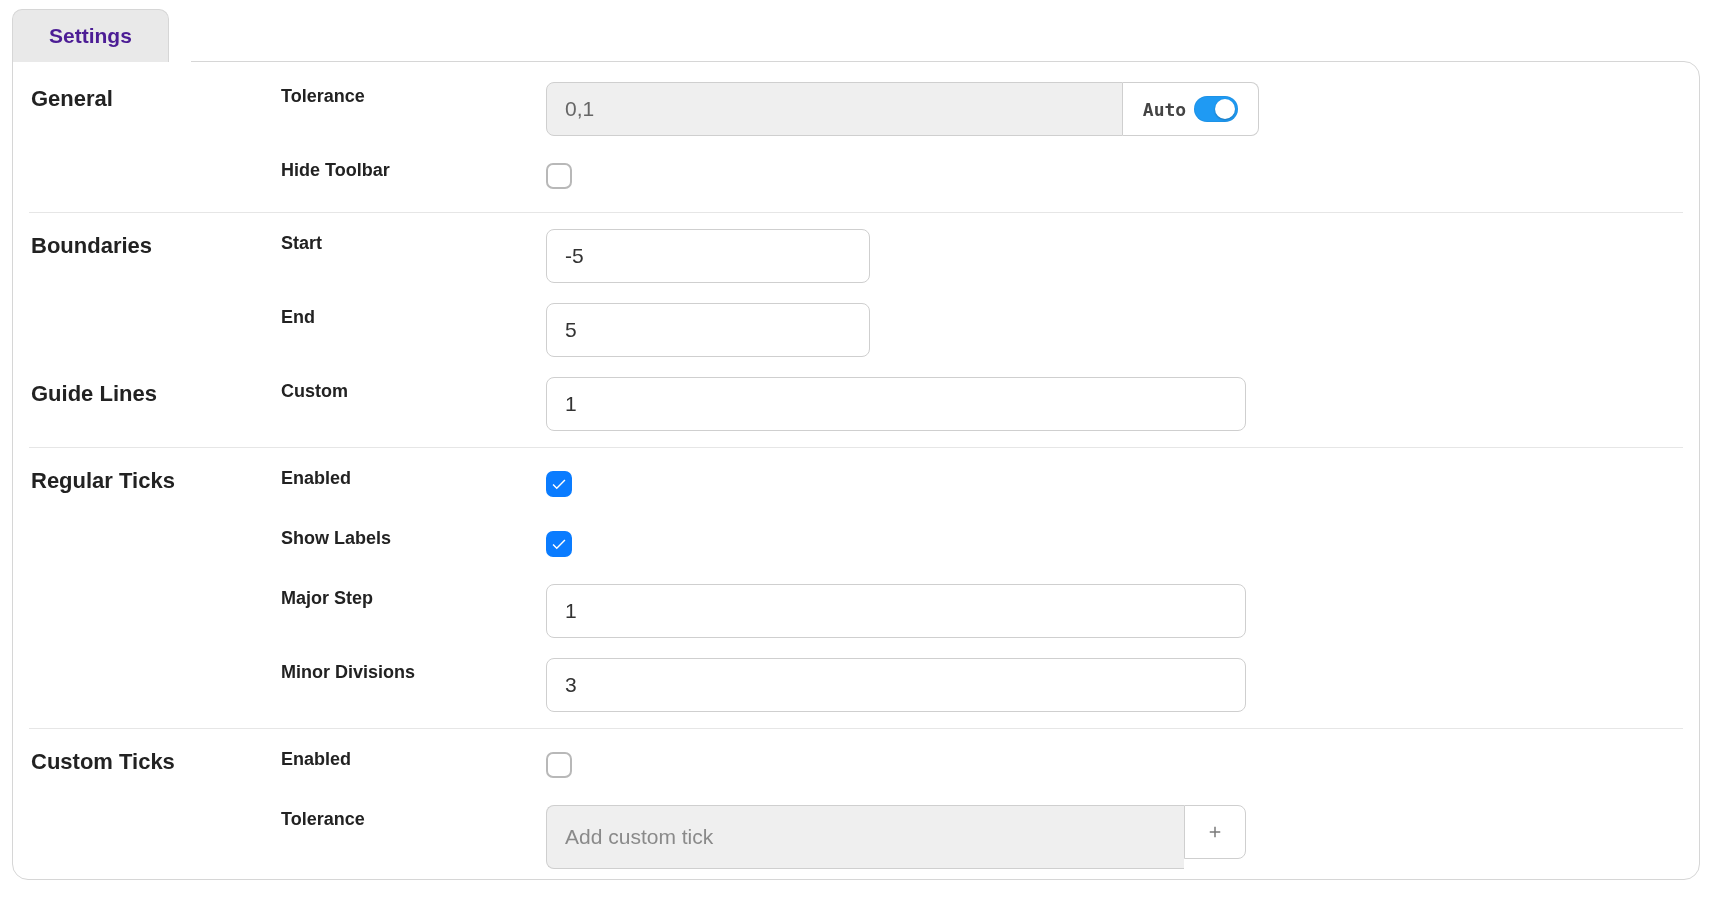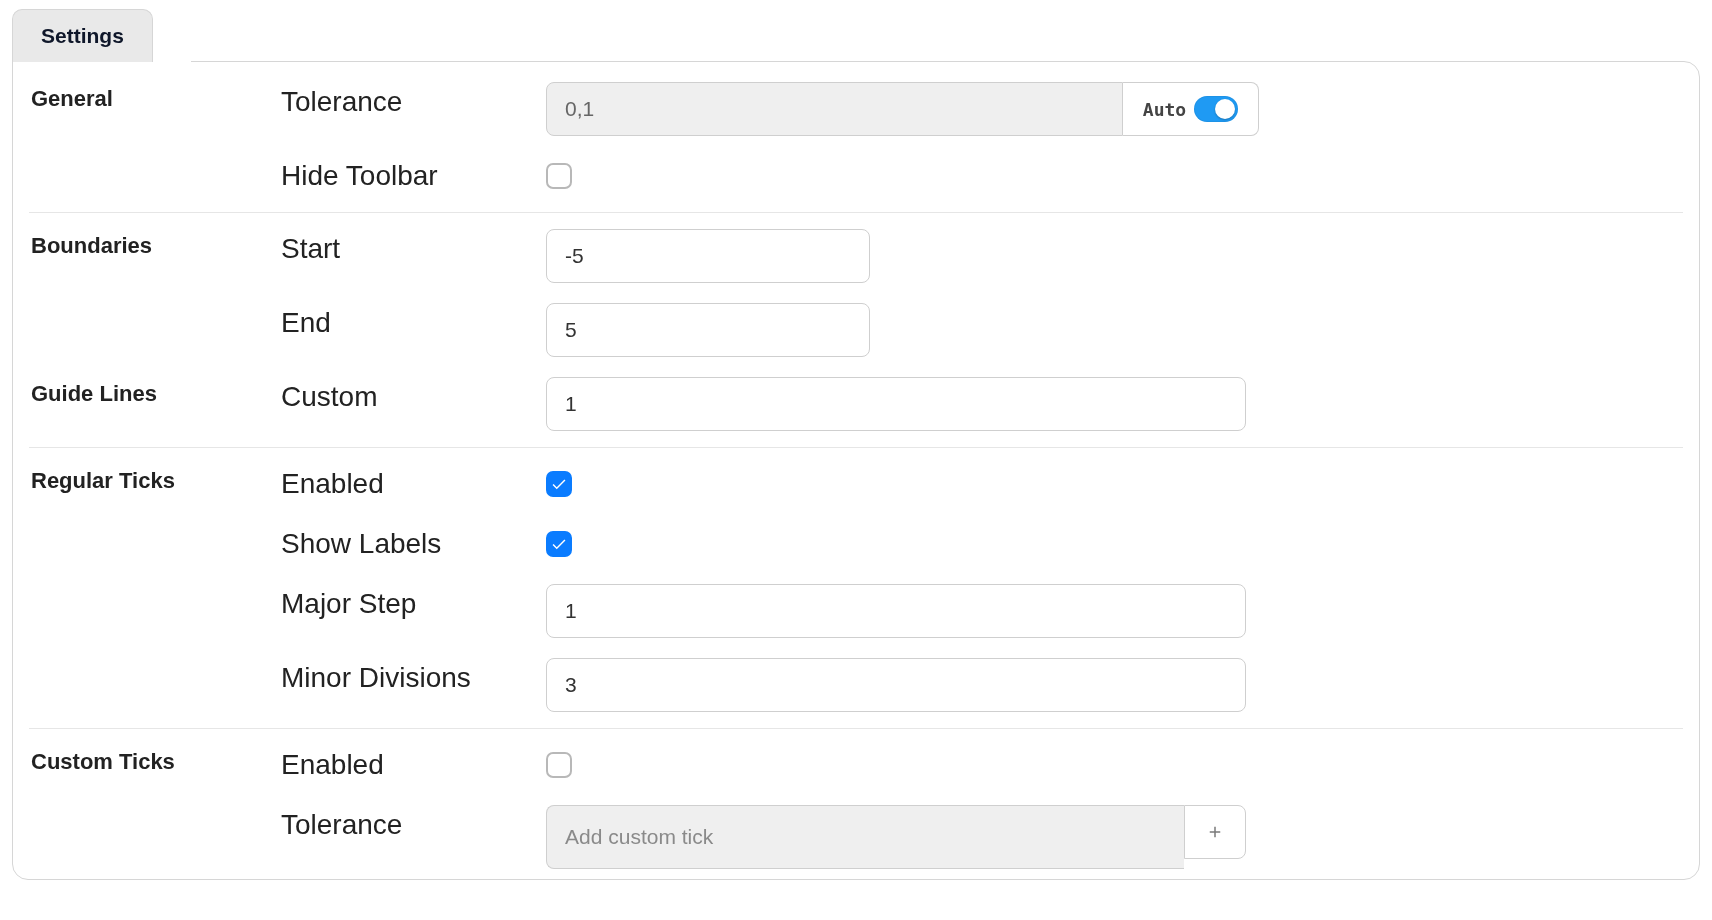--- a/index.html
+++ b/index.html
@@ -8,24 +8,24 @@
     font-family: -apple-system, BlinkMacSystemFont, "Segoe UI", Helvetica, Arial, sans-serif;
     color: #222;
     background: #fff;
     font-size: 20px;
   }
   body { padding: 8px 12px 40px 12px; }
 
   
   .tab-row { display: flex; align-items: flex-end; position: relative; z-index: 2; }
   .tab {
-    padding: 14px 28px;
+    padding: 14px 36px;
     font-weight: 700;
     font-size: 21px;
-    color: #0f172a;
+    color: #4c1d95;
     background: #e9e9e9;
     border: 1px solid #d6d6d6;
     border-bottom: none;
     border-top-left-radius: 10px;
     border-top-right-radius: 10px;
     position: relative;
     top: 1px;
     cursor: pointer;
   }
 
@@ -59,22 +59,22 @@
   .section-label, .field-label, .control-cell {
     padding-top: 10px;
     padding-bottom: 10px;
   }
   .section-label {
     font-weight: 700;
     font-size: 22px;
     padding-top: 14px;
   }
   .field-label {
-    font-weight: 400;
-    font-size: 28px;
+    font-weight: 700;
+    font-size: 18px;
     padding-top: 14px;
   }
   .control-cell { min-height: 60px; display: flex; align-items: center; }
   .spacer { }
 
   .sep {
     grid-column: 1 / -1;
     height: 1px;
     background: #e6e6e6;
     margin: 6px -2px;

